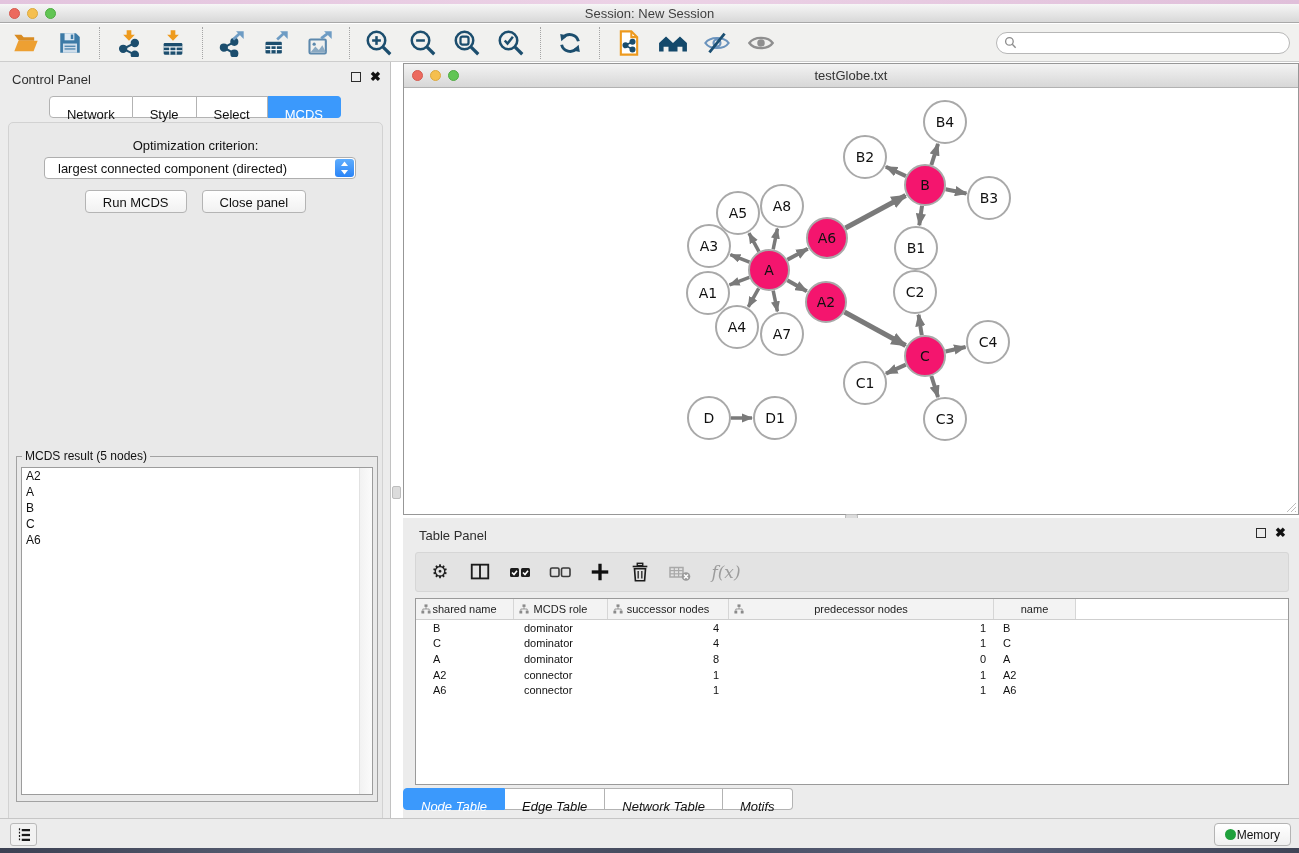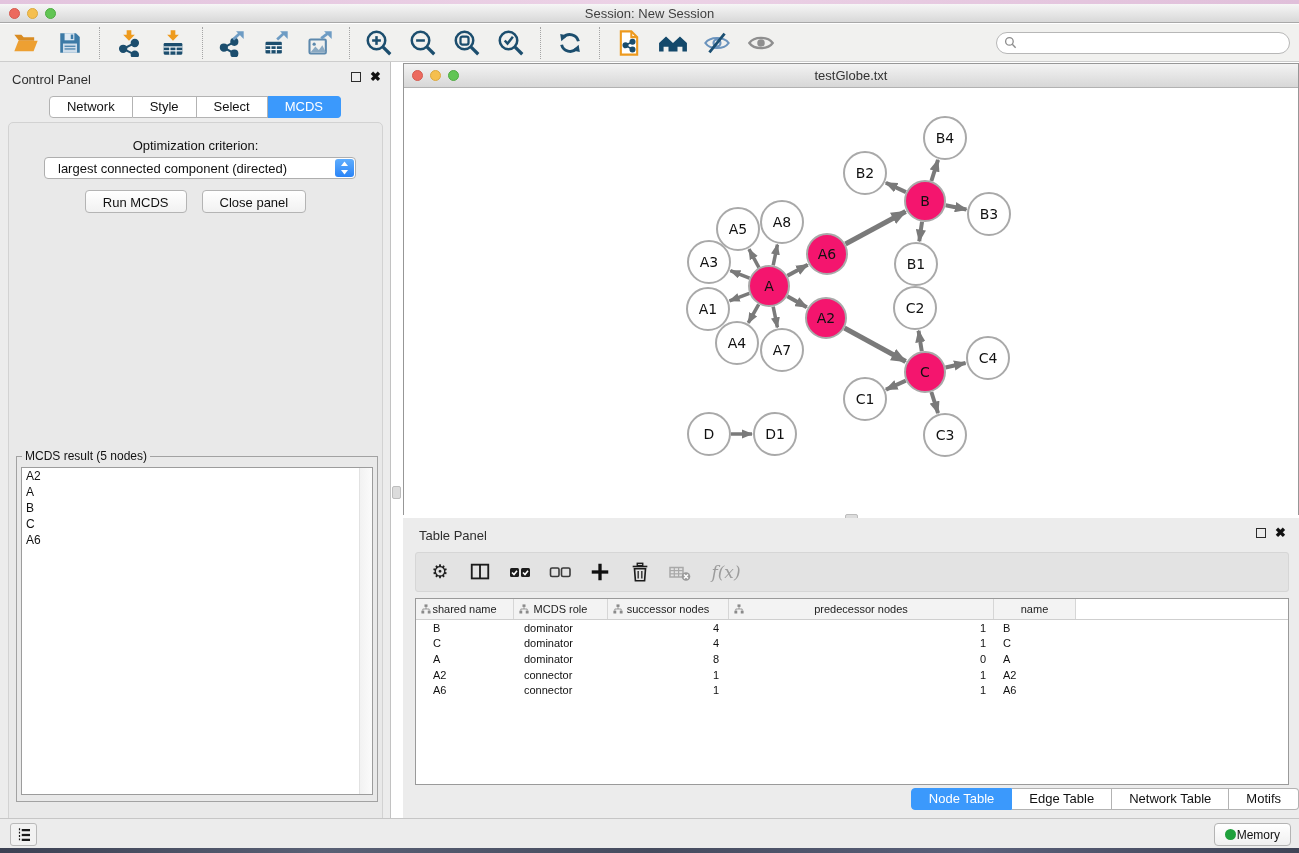--- a/index.html
+++ b/index.html
@@ -39,21 +39,21 @@
 
   
   .control-panel { position:absolute; left:0; top:62px; width:391px; height:756px;
     background:#ececec; border-right:1px solid #c2c2c2; }
   .panel-header-text { position:absolute; left:12px; top:10px; font-size:13px; color:#2f2f2f; }
   .panel-icons { position:absolute; right:9px; top:10px; display:flex; gap:9px; align-items:center; }
   .float-icon { width:10px; height:10px; border:1.6px solid #2c2c2c; display:inline-block; }
   .close-icon { font-size:13px; color:#111; font-weight:bold; line-height:10px; }
 
   .cp-tabs { position:absolute; left:0; top:34px; width:100%; display:flex; justify-content:center; }
-  .seg { height:22px; line-height:20px; padding:0 17px; font-size:13px; color:#111;
+  .seg { height:22px; line-height:20px; padding:8px 17px; font-size:13px; color:#111;
     background:#fff; border:1px solid #b3b3b3; border-left-width:0; }
   .seg:first-child { border-left-width:1px; border-radius:4px 0 0 4px; }
   .seg:last-child { border-radius:0 4px 4px 0; }
   .seg.active { background:#3b99fc; border-color:#3b99fc; color:#fff; }
 
   .cp-inner { position:absolute; left:8px; top:60px; width:375px; height:743px;
     background:#e9e9e9; border:1px solid #d2d2d2; border-radius:5px; }
   .opt-label { position:absolute; left:0; top:15px; width:100%; text-align:center;
     font-size:13px; color:#111; }
   .criterion-select { position:absolute; left:35px; top:34px; width:312px; height:22px;
@@ -77,21 +77,21 @@
   .result-scrollbar { position:absolute; right:0; top:0; bottom:0; width:13px;
     background:linear-gradient(90deg,#f2f2f2,#fbfbfb); border-left:1px solid #e2e2e2; }
 
   
   .net-window { position:absolute; left:403px; top:63px; width:896px; height:452px;
     border:1px solid #979797; background:#fff; }
   .net-titlebar { position:relative; height:24px; background:linear-gradient(#f3f3f3,#d7d7d7);
     border-bottom:1px solid #b2b2b2; display:flex; align-items:center; }
   .net-titlebar .title { width:100%; text-align:center; font-size:13px; color:#333; }
   .net-lights { position:absolute; left:8px; top:6px; display:flex; gap:7px; }
-  .net-canvas { position:relative; width:894px; height:426px; background:#fff;margin-top:16px; }
+  .net-canvas { position:relative; width:894px; height:426px; background:#fff; }
   .resize-grip { position:absolute; right:2px; bottom:2px; width:12px; height:12px; }
 
   .divider-grip-v { position:absolute; left:392px; top:486px; width:9px; height:13px;
     background:#dcdcdc; border:1px solid #bdbdbd; border-radius:2px; }
   .divider-grip-h { position:absolute; left:845px; top:514px; width:13px; height:7px;
     background:#dcdcdc; border:1px solid #bdbdbd; border-radius:2px; }
 
   
   .table-panel { position:absolute; left:403px; top:518px; width:896px; height:300px;
     background:#ececec; }
@@ -106,21 +106,21 @@
     background:#fff; border:1px solid #9a9a9a; overflow:hidden; }
   .thead { display:flex; height:21px; border-bottom:1px solid #cfcfcf; }
   .th { background:#f3f3f3; border-right:1px solid #d6d6d6; display:flex;
     align-items:center; justify-content:center; position:relative;
     font-size:11px; color:#222; flex:none; }
   .th .tree-ico { position:absolute; left:5px; top:5px; }
   .th-filler { flex:1; background:#fff; }
   .trow { display:flex; height:15.6px; align-items:center; }
   .td { font-size:11px; color:#111; flex:none; white-space:nowrap; overflow:hidden; }
 
-  .tp-tabs { position:absolute; left:0; top:270px; width:100%; display:flex; justify-content:flex-end; }
+  .tp-tabs { position:absolute; left:0; top:270px; width:100%; display:flex; justify-content:flex-start;font-style:italic; }
 
   
   .status-bar { position:absolute; left:0; top:818px; width:100%; height:30px;
     background:#ececec; border-top:1px solid #c6c6c6; }
   .list-btn { position:absolute; left:10px; top:4px; width:27px; height:23px;
     background:#f2f2f2; border:1px solid #b9b9b9; border-radius:3px;
     display:flex; align-items:center; justify-content:center; }
   .memory-btn { position:absolute; right:8px; top:4px; height:23px; padding:0 10px;
     background:linear-gradient(#ffffff,#f0f0f0); border:1px solid #b4b4b4; border-radius:4px;
     display:flex; align-items:center; gap:1px; font-size:12px; color:#111; }

